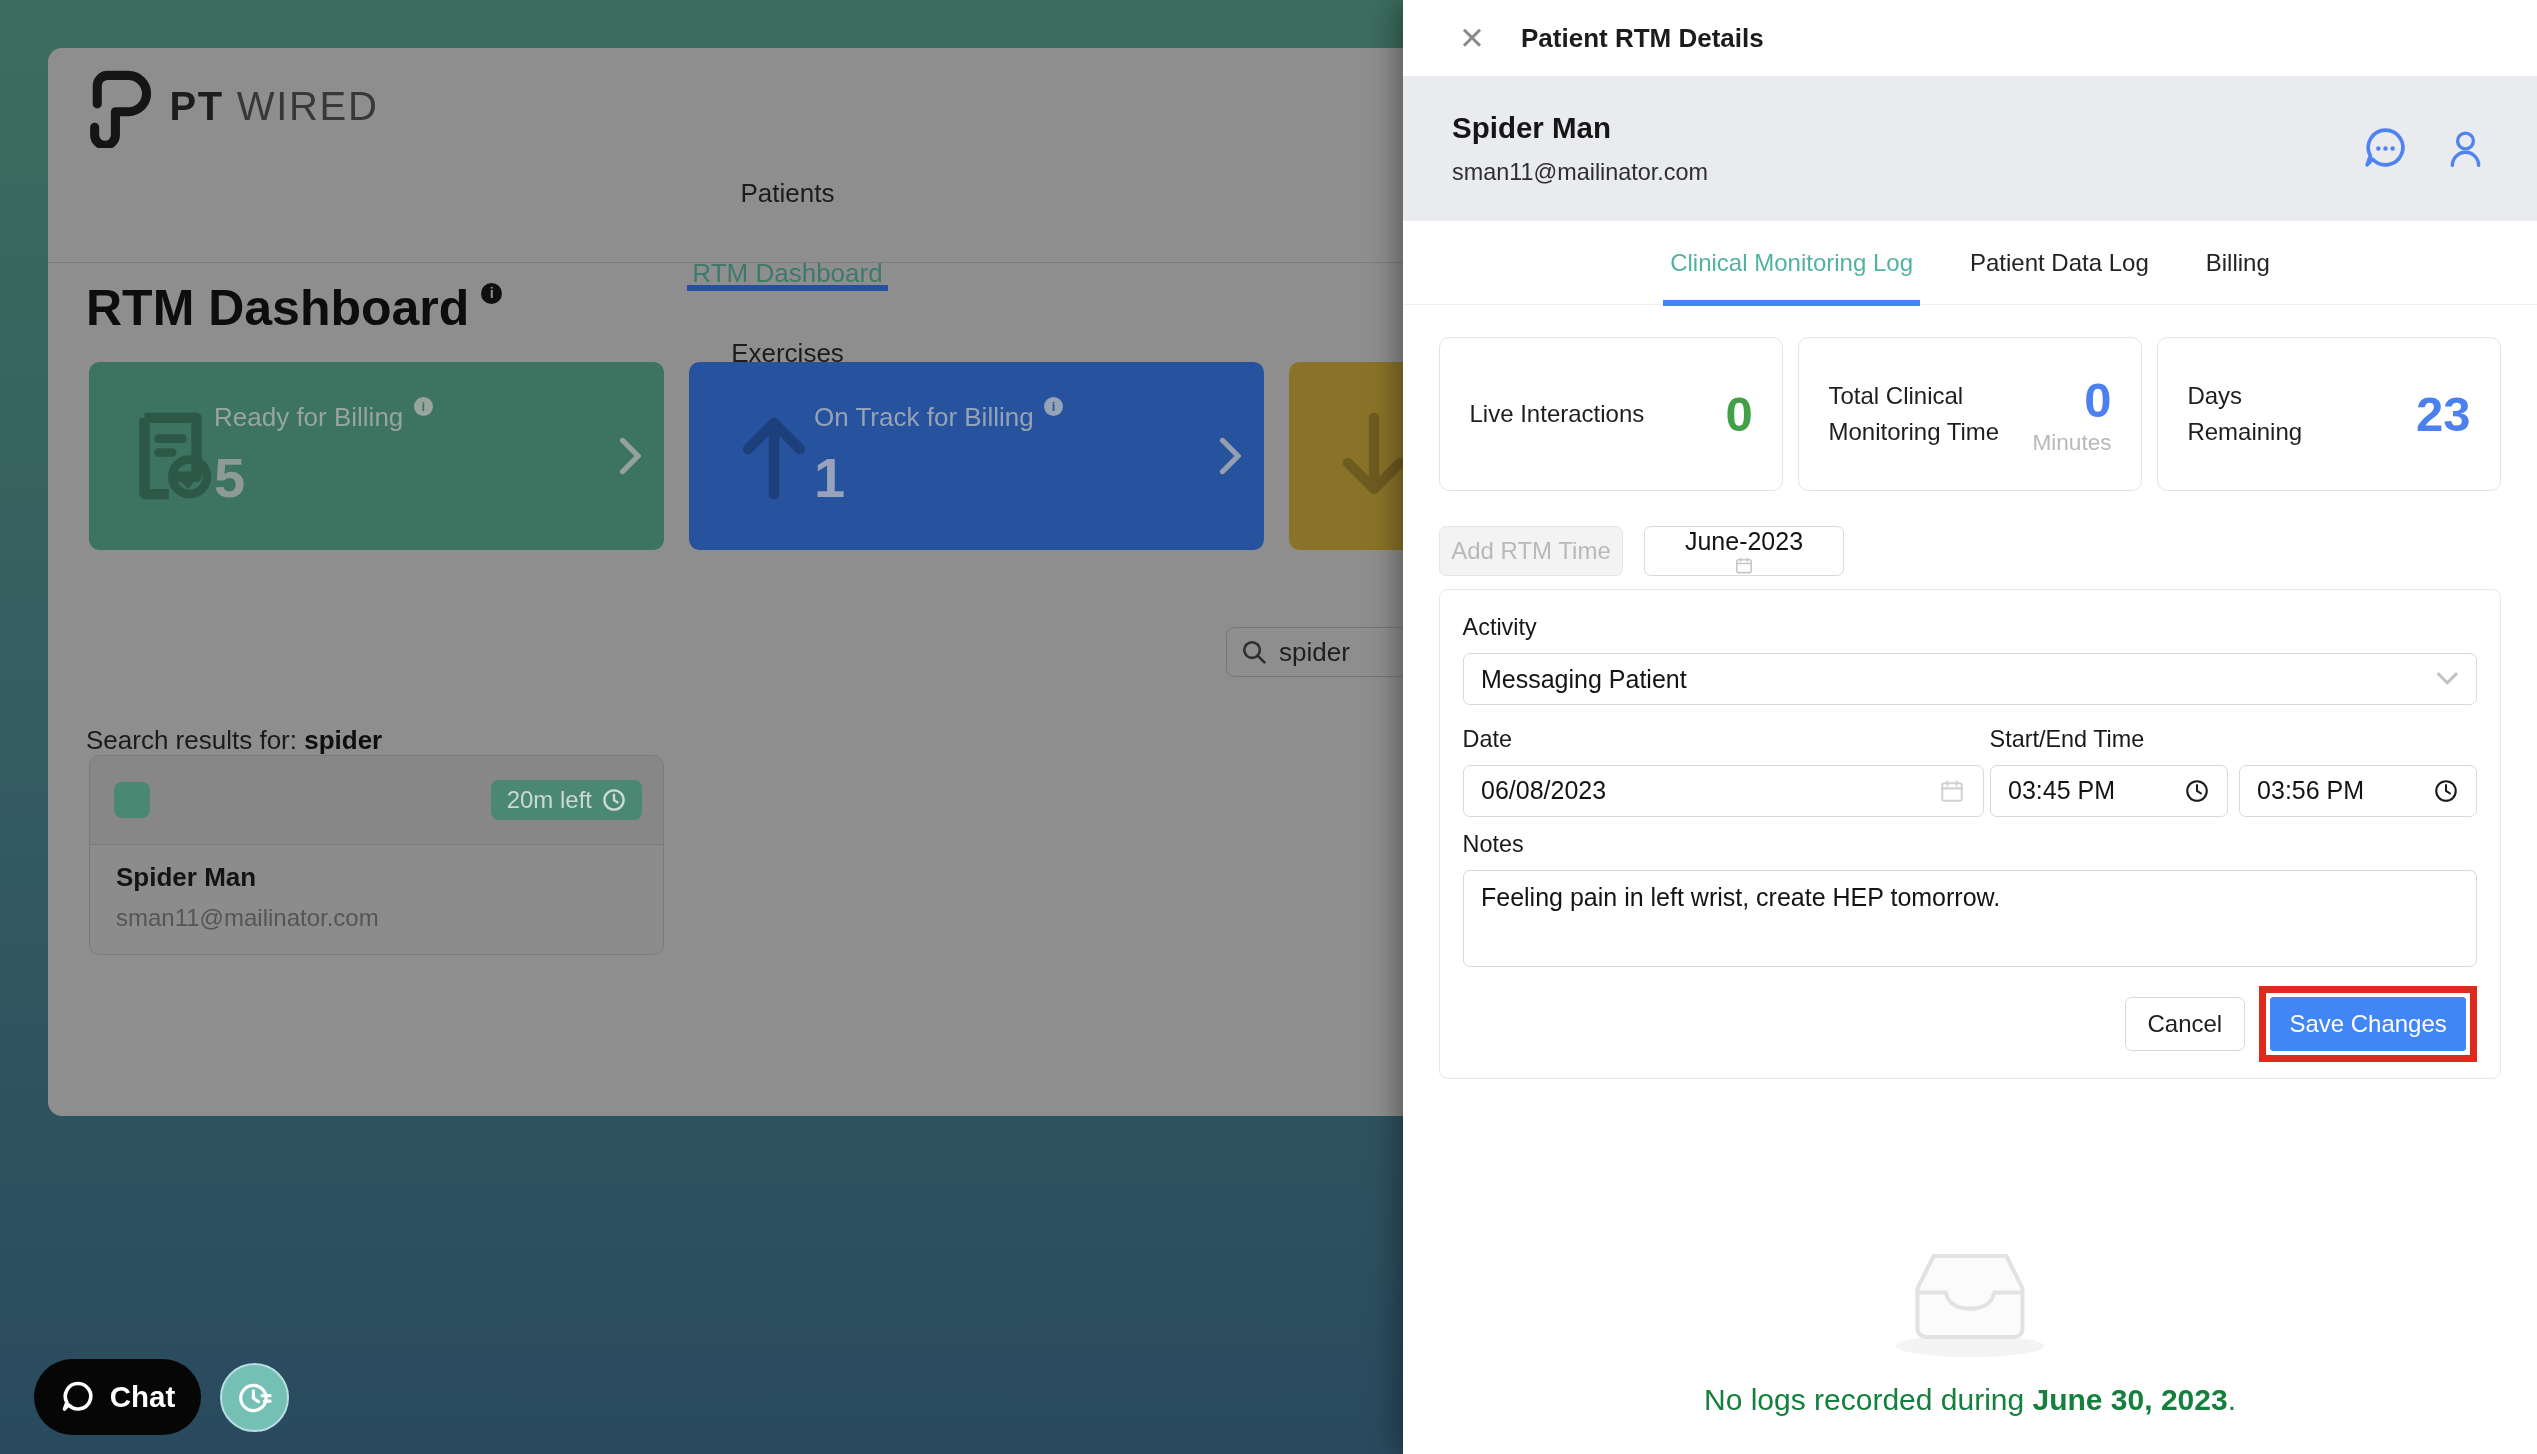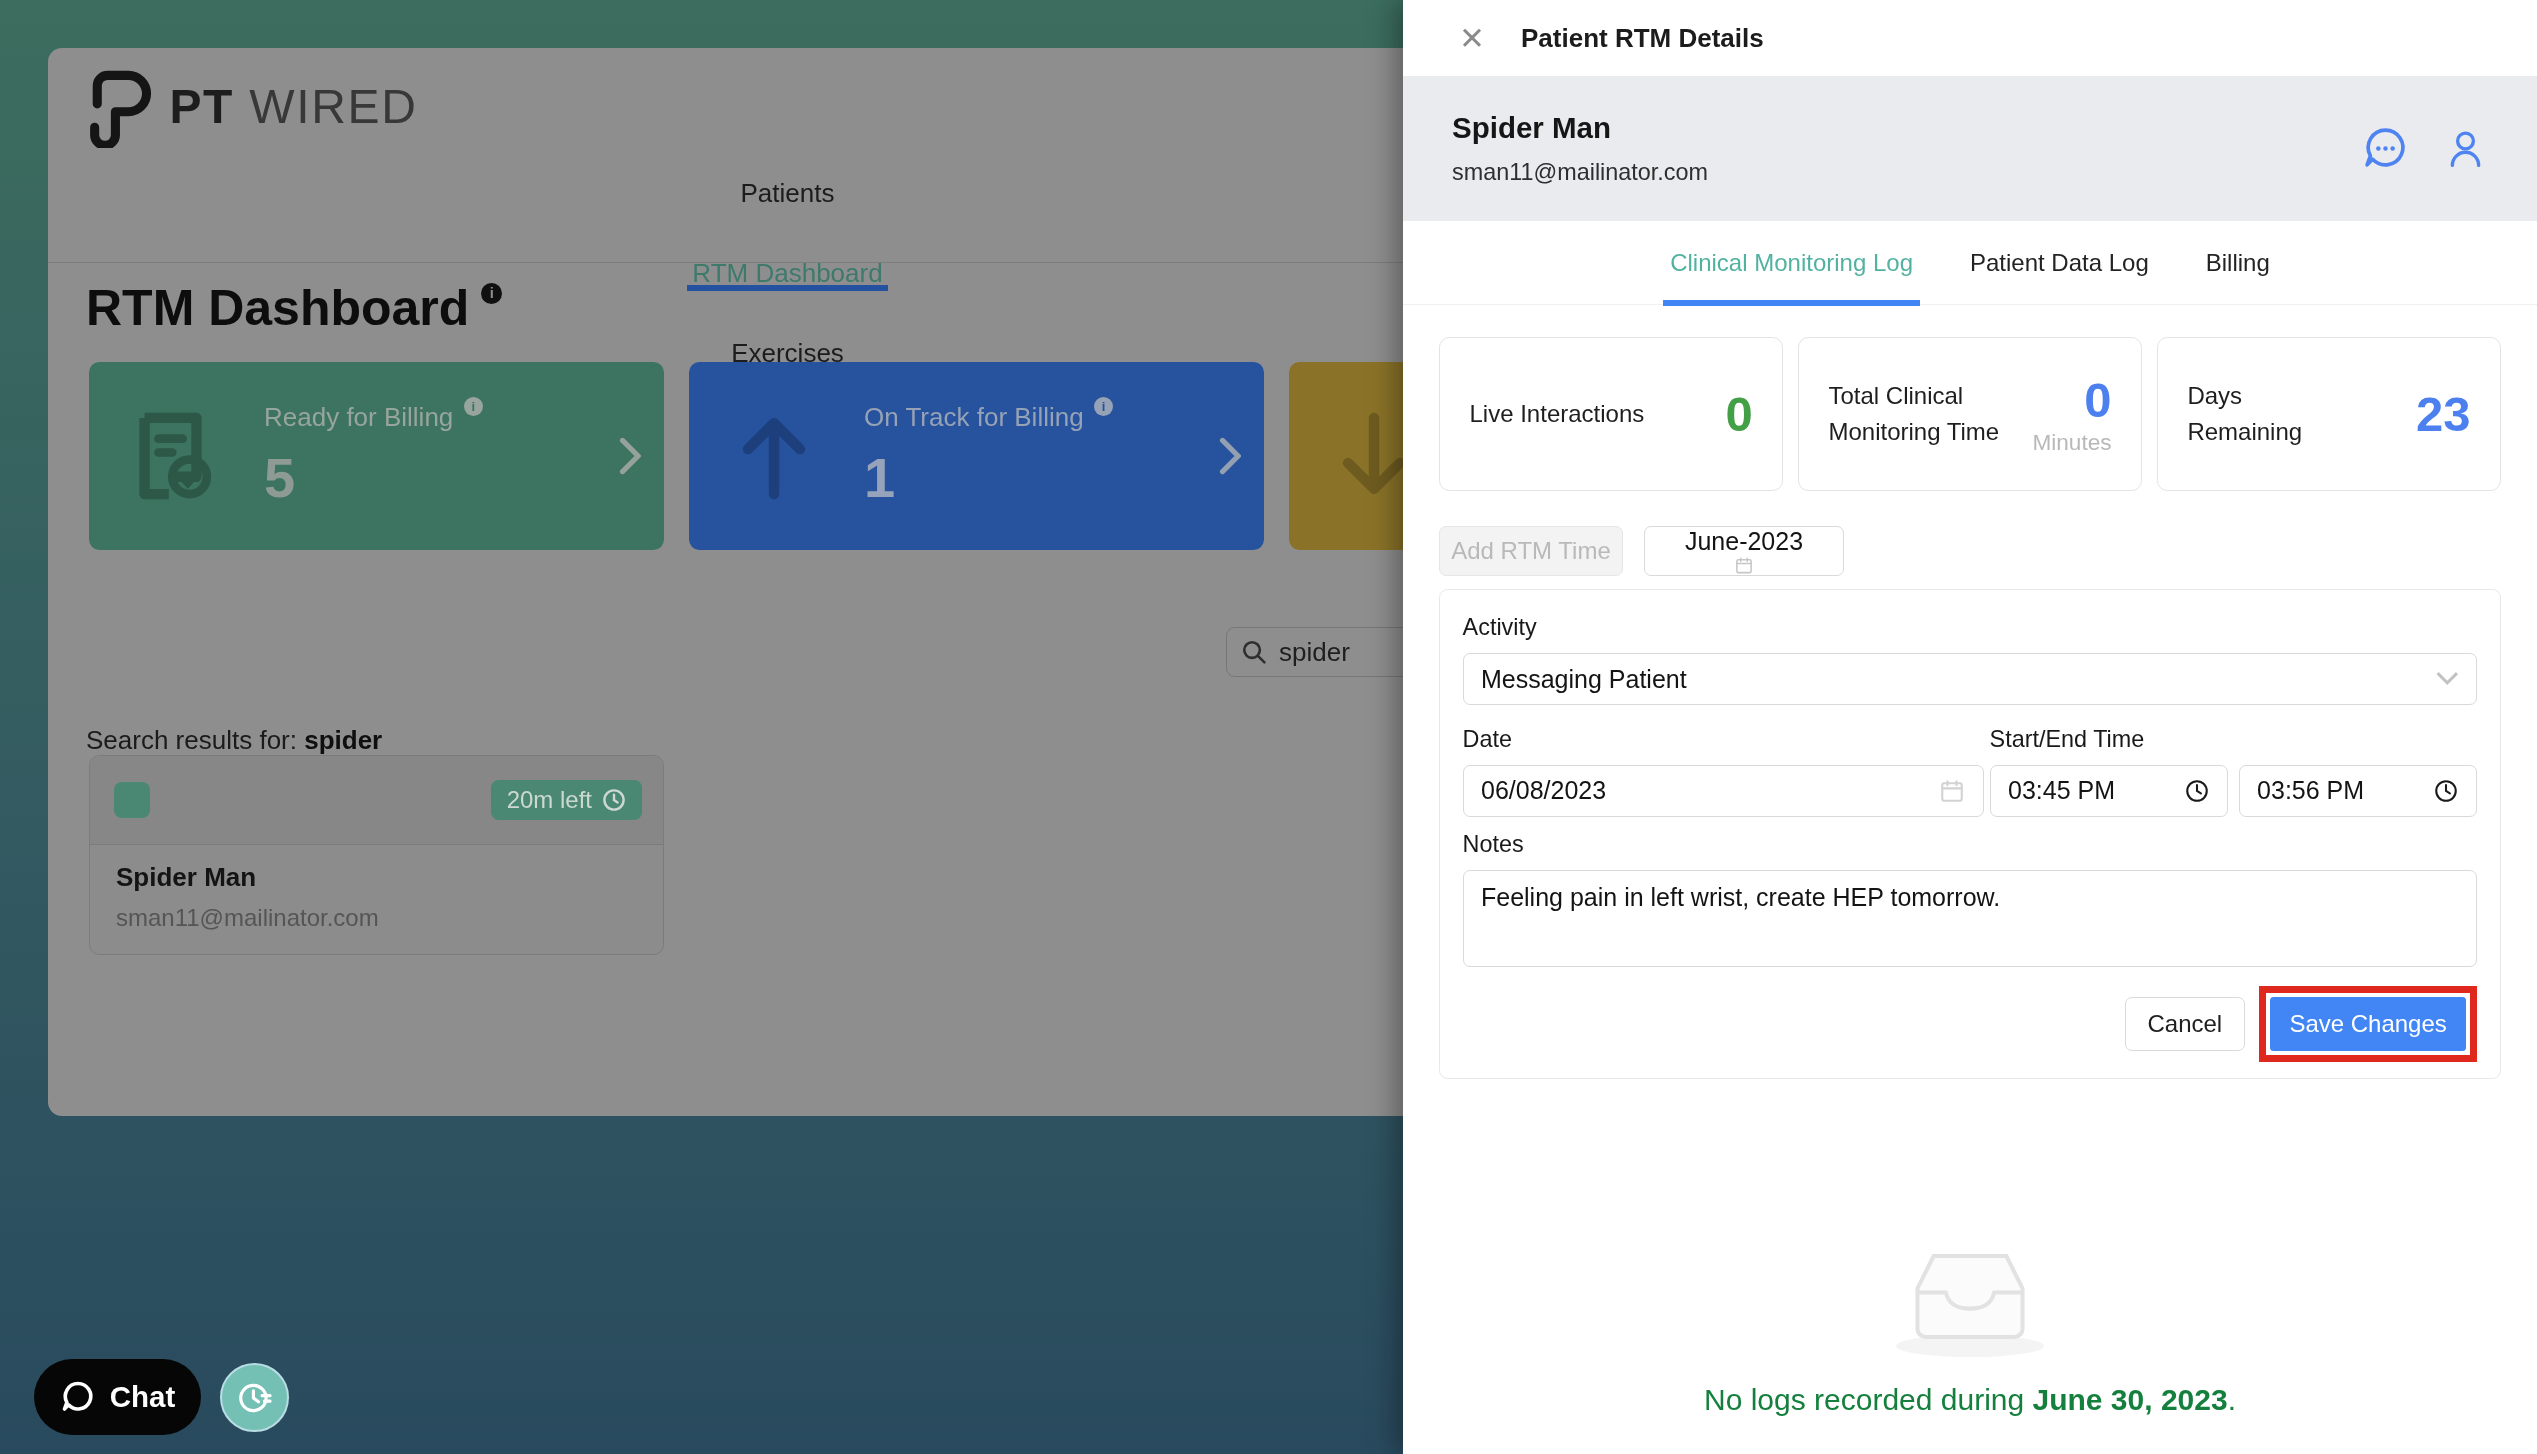--- a/index.html
+++ b/index.html
@@ -10,21 +10,21 @@
     position:relative; color:#1a1a1a;
   }
   svg { display:block; }
 
   
   .main-card {
     position:absolute; left:48px; top:48px; width:1441px; height:1068px;
     background:#8e8e8e; border-radius:14px;
   }
   .logo { position:absolute; left:36px; top:17.4px; display:flex; align-items:center; gap:17.4px; }
-  .logo-text { font-size:48px; letter-spacing:1.7px; }
+  .logo-text { font-size:40px; letter-spacing:1.7px; }
   .logo-text b { color:#1d1d1d; font-weight:700; }
   .logo-text span { color:#383838; font-weight:400; }
 
   .nav { position:absolute; left:0; right:0; top:130px; height:85px;
     border-bottom:1.7px solid #7c7c7c; display:flex; gap:49px; padding-left:38px; align-items:center;flex-direction:column; }
   .nav-item { font-size:26px; color:#1c1c1c; position:relative; height:85px; display:flex; align-items:center; cursor:pointer; }
   .nav-item.active { color:#3e7a6c; }
   .nav-item.active::after { content:""; position:absolute; left:-5.2px; right:-5.2px; bottom:-1.7px; height:6px; background:#2452a0; }
   .msg-badge { position:absolute; top:10.4px; right:-31px; width:29.5px; height:24px;
     border:2.6px solid #b03528; border-radius:50%; display:flex; align-items:center; justify-content:center; }
@@ -32,21 +32,21 @@
 
   .page-title { position:absolute; left:38px; top:231px; font-size:50px; font-weight:700; color:#0d0d0d; display:flex; gap:12px; }
   .info-dot { width:21px; height:21px; border-radius:50%; background:#101010; color:#8e8e8e;
     font-size:14.8px; font-weight:700; display:flex; align-items:center; justify-content:center; margin-top:3.5px; font-style:normal; }
 
   .cards { position:absolute; left:41px; top:314px; display:flex; gap:25px; }
   .scard { width:575px; height:188px; border-radius:10.4px; position:relative; display:flex; align-items:center; padding-left:45px; }
   .scard.green { background:#3c7361; }
   .scard.blue  { background:#26529e; }
   .scard.yellow{ background:#8a7328; }
-  .scard-body { margin-left:50px; }
+  .scard-body { }
   .scard-label { font-size:26px; display:flex; gap:10.4px; }
   .scard.green .scard-label { color:#98a59e; }
   .scard.blue  .scard-label { color:#96a2b5; }
   .scard-info { width:19px; height:19px; border-radius:50%; font-size:13px; font-weight:700;
     display:flex; align-items:center; justify-content:center; margin-top:-5.2px; font-style:normal; }
   .scard.green .scard-info { background:#98a59e; color:#3c7361; }
   .scard.blue  .scard-info { background:#96a2b5; color:#26529e; }
   .scard-value { font-size:56px; font-weight:600; margin-top:12px; }
   .scard.green .scard-value { color:#8d9b94; }
   .scard.blue  .scard-value { color:#96a3bb; }

